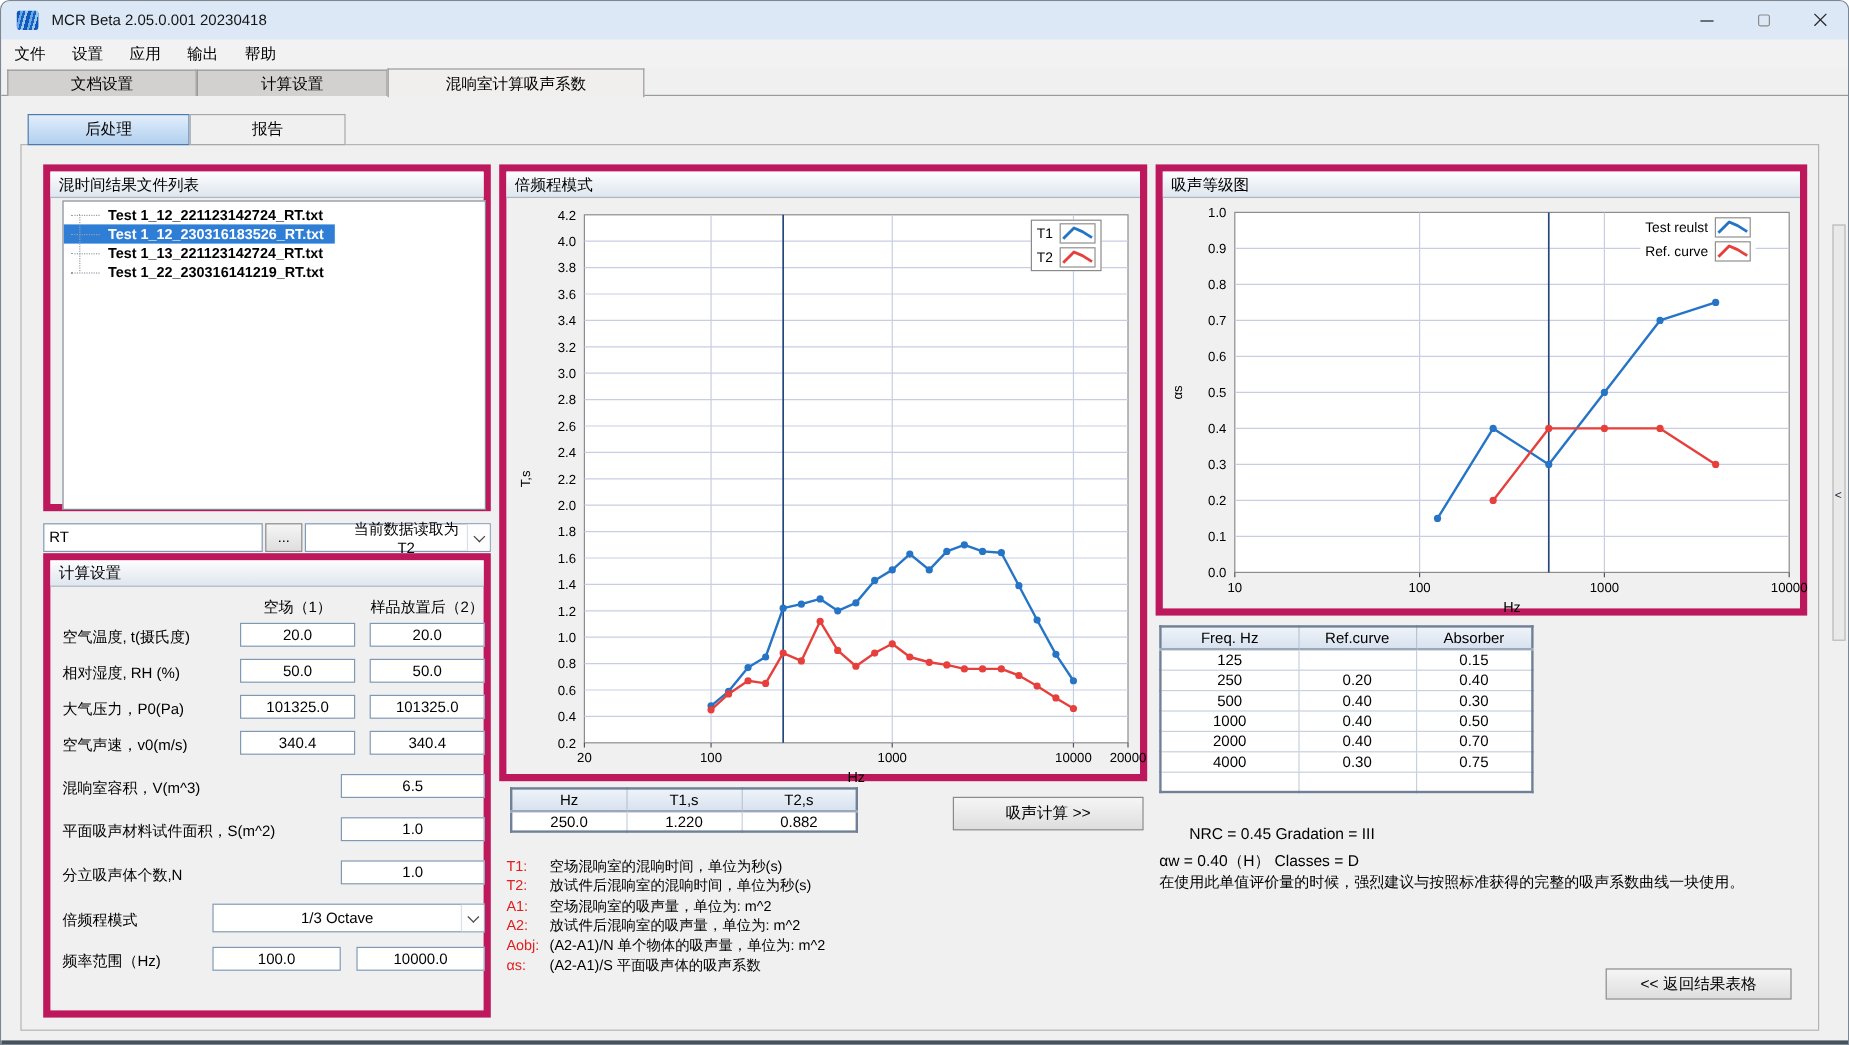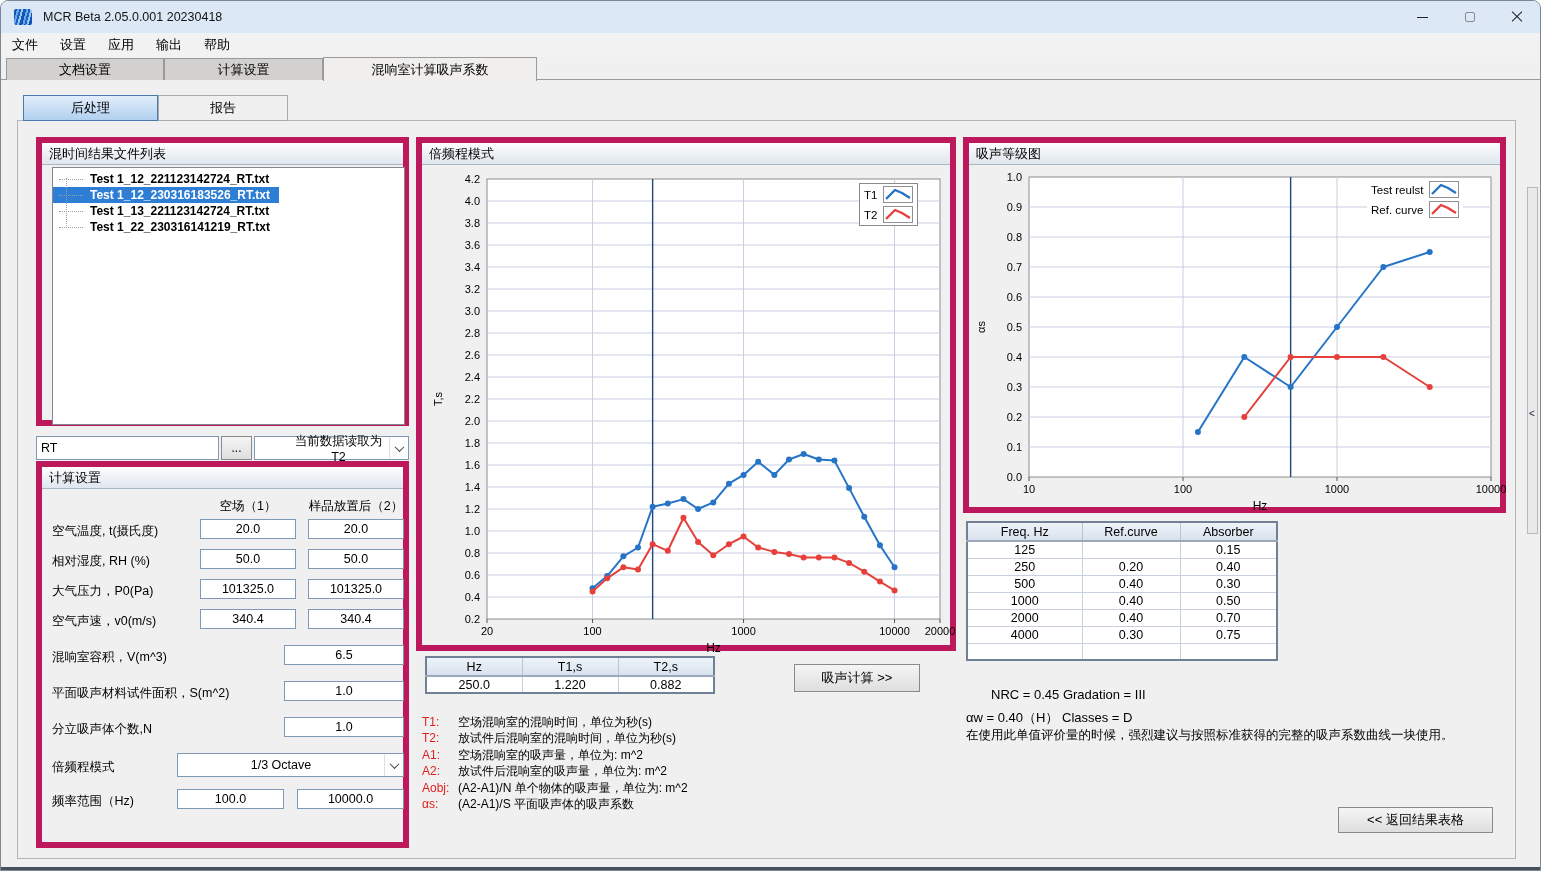--- a/index.html
+++ b/index.html
@@ -332,21 +332,21 @@
       <th style="width:96px;">T2,s</th>
     </tr>
     <tr>
       <td>250.0</td>
       <td>1.220</td>
       <td>0.882</td>
     </tr>
   </tbody>
     </table>
 
-  <button class="btn" style="left:793px;top:663px;width:126px;height:28px;">吸声计算 &gt;&gt;</button>
+  <button class="btn" style="left:793px;top:663px;width:159px;height:28px;">吸声计算 &gt;&gt;</button>
 
   <div class="notes" style="left:421px;top:713px;">
     <div class="note-row">
         <span class="note-key">T1:</span>
         <span>空场混响室的混响时间，单位为秒(s)</span>
       </div>
     <div class="note-row">
         <span class="note-key">T2:</span>
         <span>放试件后混响室的混响时间，单位为秒(s)</span>
       </div>

